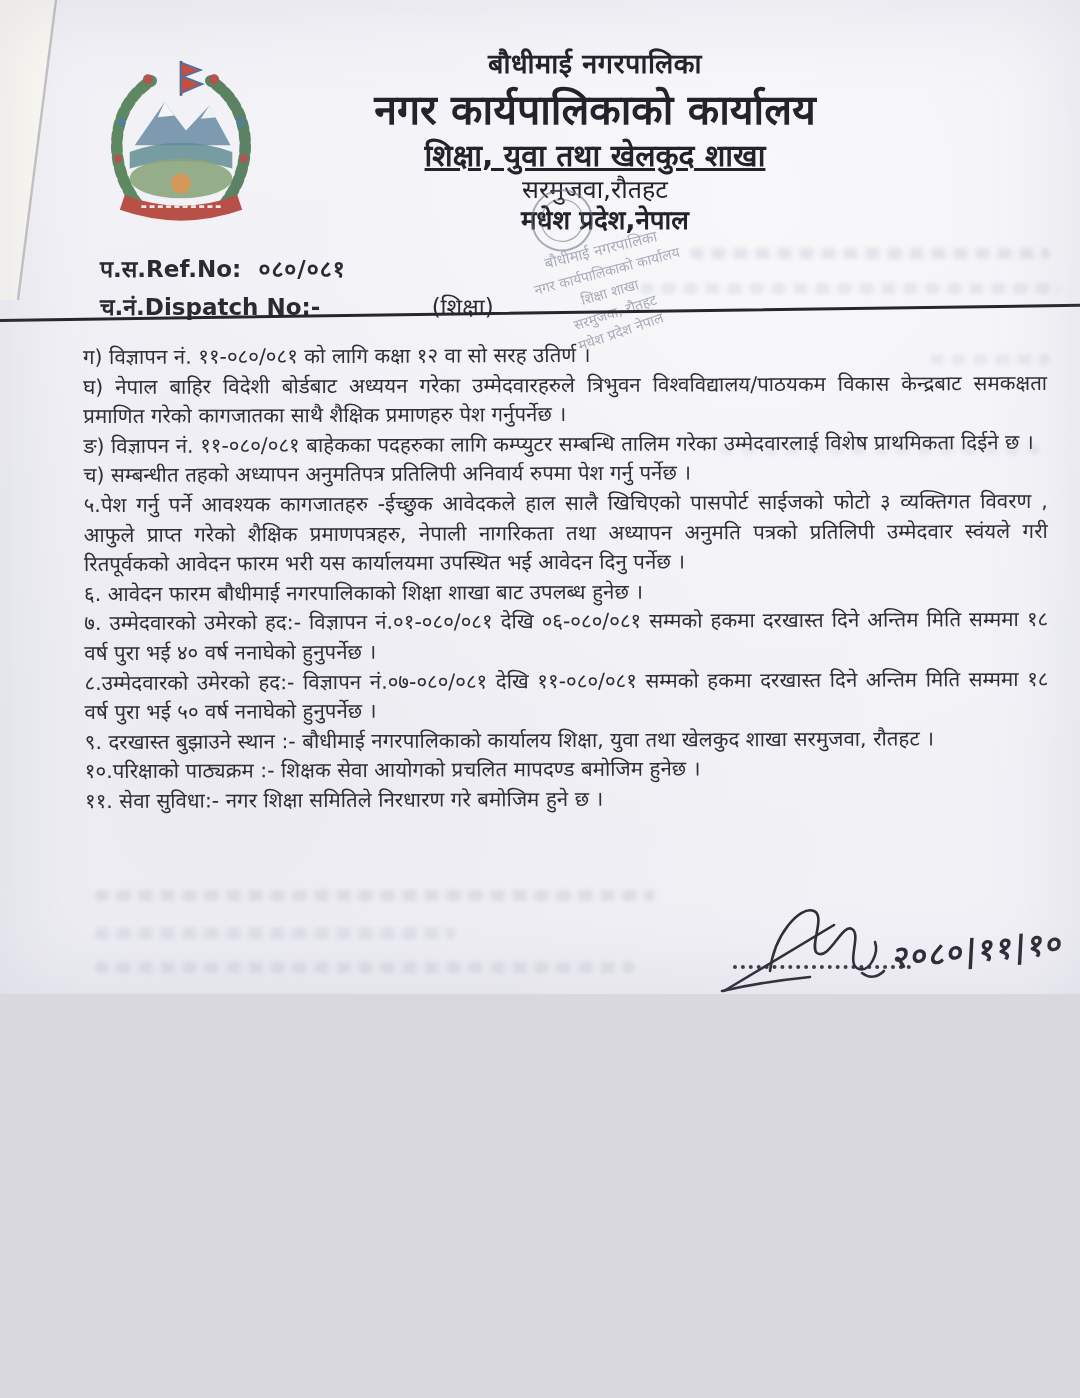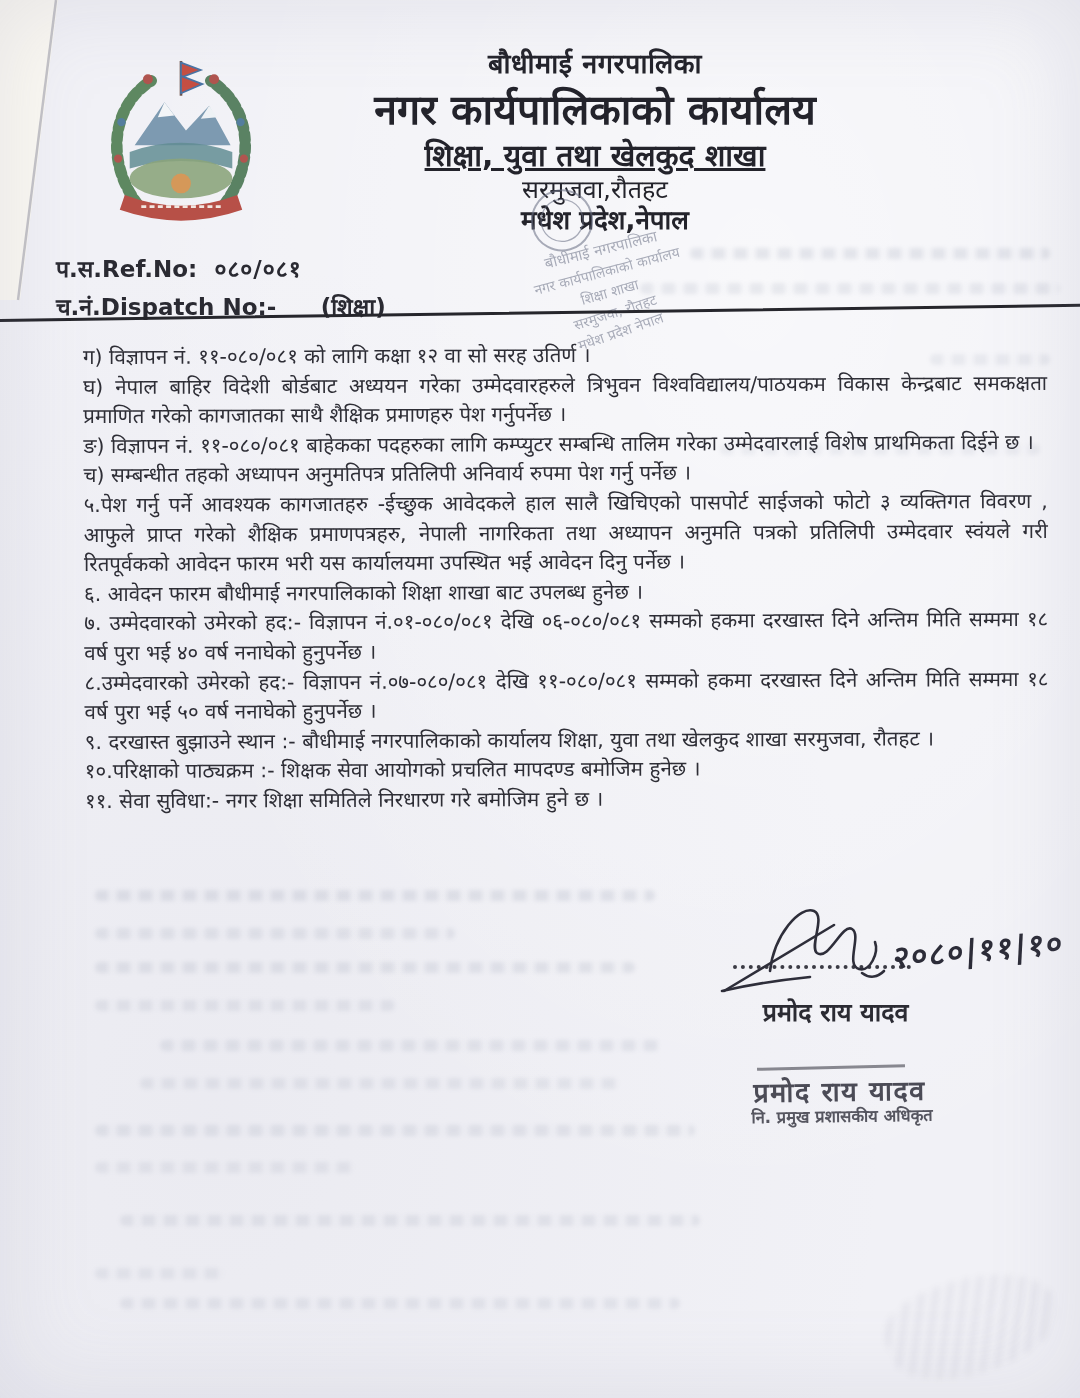--- a/index.html
+++ b/index.html
@@ -1,17 +1,17 @@
 <!DOCTYPE html>
 <html><head>
 <meta charset="utf-8">
 <style>
   html,body{margin:0;padding:0;background:#d8d8de;}
   .page{
-    position:relative; width:1080px; height:1398px; overflow:hidden;
+    position:relative; width:1080px; height:994px; overflow:hidden;
     background:#f1f1f6;
     background-image:
       radial-gradient(ellipse at 70% 20%, rgba(255,255,255,.5), rgba(255,255,255,0) 60%),
       radial-gradient(ellipse at 20% 80%, rgba(190,190,205,.12), rgba(190,190,205,0) 55%);
     font-family:"DejaVu Sans","Liberation Sans",sans-serif;
     color:#2e2e36;
   }
   .page::after{
     content:""; position:absolute; inset:0; pointer-events:none;
     box-shadow: inset 0 0 90px rgba(140,140,165,.18);
@@ -19,23 +19,23 @@
   .abs{position:absolute;}
   
   .hdr{position:absolute; left:300px; top:0; width:590px; text-align:center; color:#23232b;}
   .hdr .l1{position:absolute; left:0; top:44px;  width:100%; font-size:27px; font-weight:600; letter-spacing:.5px;}
   .hdr .l2{position:absolute; left:0; top:80px;  width:100%; font-size:41px; font-weight:700;}
   .hdr .l3{position:absolute; left:0; top:134px; width:100%; font-size:30px; font-weight:700;text-decoration:underline;}
   .hdr .l4{position:absolute; left:0; top:171px; width:100%; font-size:25px; font-weight:400;}
   .hdr .l5{position:absolute; left:10px; top:201px; width:100%; font-size:26px; font-weight:700;}
   
   .refline{position:absolute; left:56px; font-size:23px; color:#2a2a32;}
-  .refline .lbl{font-weight:600;}
+  .refline .lbl{font-weight:600;margin-left:44px;}
   .refline .val{font-weight:700; letter-spacing:1px; margin-left:10px;}
-  .refline .note{margin-left:37px; font-weight:700;}
+  .refline .note{margin-left:104px; font-weight:400;}
   .rule{
     position:absolute; left:-6px; top:319px; width:1092px; height:3px;
     background:#26262c; transform:rotate(-0.8deg); transform-origin:left center;
     border-radius:2px;
   }
   
   .body-text{
     position:absolute; left:84px; top:341px; width:964px;
     font-size:20.5px; line-height:29.6px; text-align:justify;
     transform:rotate(-0.25deg); color:#2e2e36;

